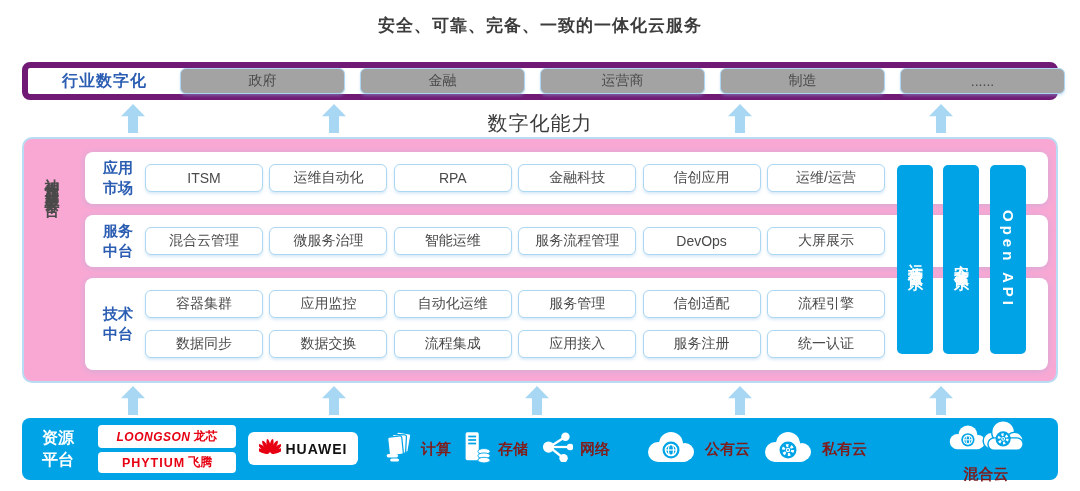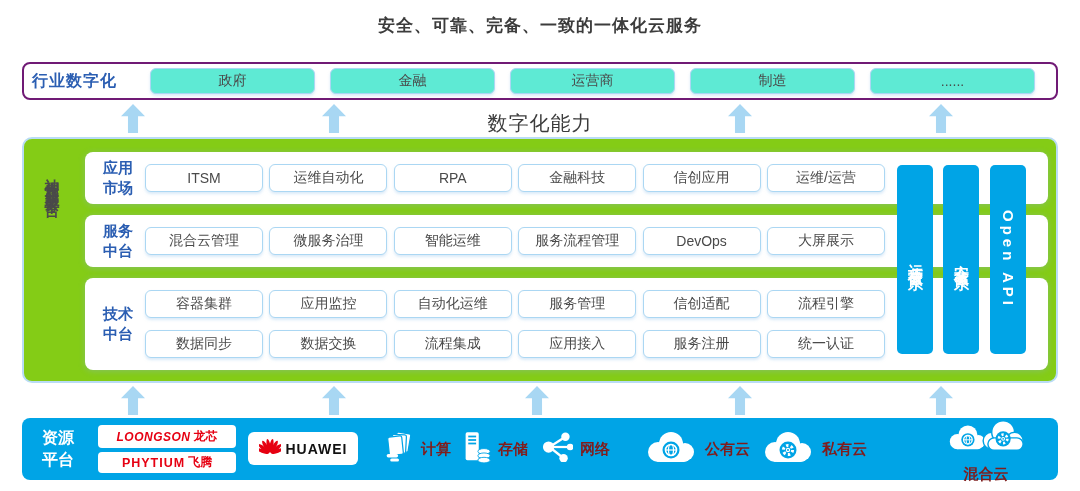--- a/index.html
+++ b/index.html
@@ -5,37 +5,37 @@
   html,body{margin:0;padding:0;background:#ffffff;}
   body{font-family:"Liberation Sans","DejaVu Sans",sans-serif;}
   .canvas{position:relative;width:1080px;height:491px;background:#ffffff;overflow:hidden;}
 
   
   .main-title{position:absolute;top:14px;left:0;width:100%;text-align:center;
     font-size:17px;font-weight:700;color:#3c3c3c;letter-spacing:1px;}
 
   
   .industry-row{position:absolute;left:22px;top:62px;width:1036px;height:38px;
-    background:#fff;border:2px solid #701a75;border-radius:8px;box-sizing:border-box;
-    display:flex;align-items:center;padding-left:8px;}
+    background:#fff;border:6px solid #701a75;border-radius:8px;box-sizing:border-box;
+    display:flex;align-items:center;padding-left:34px;}
   .industry-label{color:#2b5eb2;font-size:16px;font-weight:700;width:92px;flex:none;letter-spacing:1px;}
   .industry-boxes{display:flex;gap:15px;margin-left:26px;}
-  .industry-box{width:165px;height:26px;background:#5eead4;border:1px solid #abd7f3;border-radius:6px;
+  .industry-box{width:165px;height:26px;background:#a3a3a3;border:1px solid #abd7f3;border-radius:6px;
     display:flex;align-items:center;justify-content:center;font-size:14px;color:#4a4a4a;
     box-shadow:0 2px 3px rgba(150,195,235,.35);box-sizing:border-box;}
 
   
   .arrow-up{position:absolute;width:24px;height:29px;background:#a8d7f3;
     clip-path:polygon(50% 0,100% 42%,71% 42%,71% 100%,29% 100%,29% 42%,0 42%);}
   .capability-label{position:absolute;top:110px;left:0;width:100%;text-align:center;
     font-size:20px;font-weight:400;color:#3c3c3c;letter-spacing:1px;}
 
   
   .platform{position:absolute;left:22px;top:137px;width:1036px;height:246px;
-    background:#84cc16;border:2px solid #b9dcf5;border-radius:10px;box-sizing:border-box;}
+    background:#f9a8d4;border:2px solid #b9dcf5;border-radius:10px;box-sizing:border-box;}
   .side-label{position:absolute;left:13px;top:28px;height:190px;
     writing-mode:vertical-lr;text-orientation:upright;
     color:#4a4a4a;font-size:15px;font-weight:700;letter-spacing:3px;line-height:30px;
     display:flex;align-items:center;}
 
   .p-row{position:absolute;left:61px;width:963px;background:#ffffff;border-radius:8px;
     box-shadow:0 1px 6px rgba(140,180,220,.4);}
   .p-row-1{top:13px;height:52px;}
   .p-row-2{top:76px;height:52px;}
   .p-row-3{top:139px;height:92px;}

